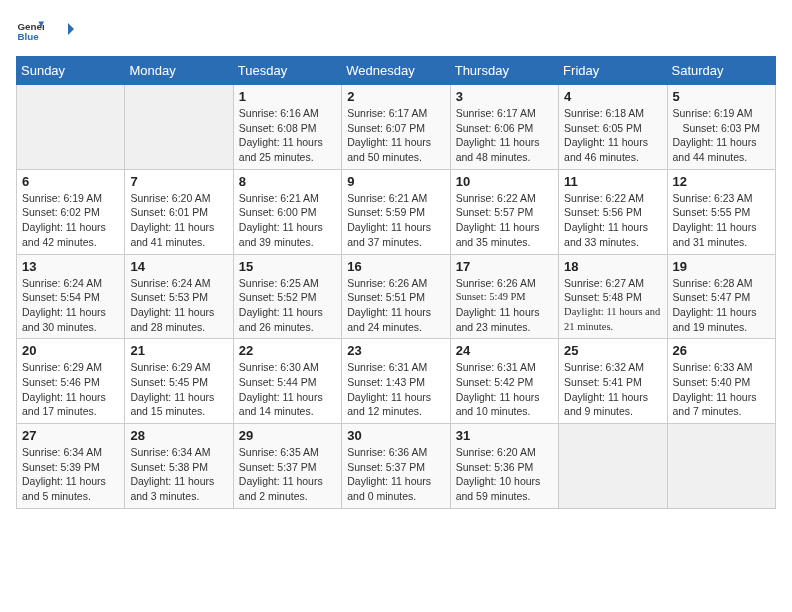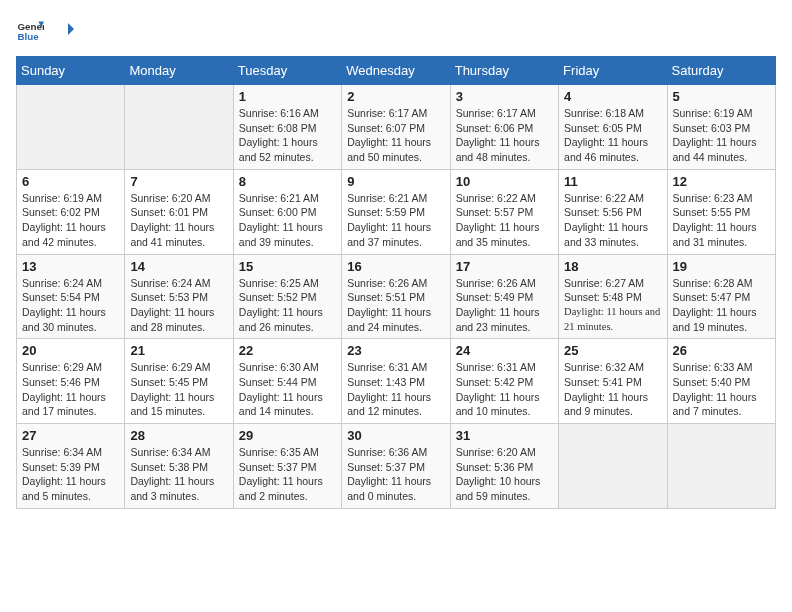--- a/index.html
+++ b/index.html
@@ -119,21 +119,21 @@
   </thead>
   <tbody id="calendar-body">
   <tr>
         <td class="empty"></td>
         <td class="empty"></td>
         <td>
           <span class="day-num">1</span>
           <div class="cell-text">
             <span style="display: block;">Sunrise: 6:16 AM</span>
             <span style="display: block;">Sunset: 6:08 PM</span>
-            <span style="display: block;">Daylight: 1 hours and 52 minutes.</span>
+            <span style="display: block;">Daylight: 11 hours and 25 minutes.</span>
           </div>
         </td>
         <td>
           <span class="day-num">2</span>
           <div class="cell-text">
             <span style="display: block;">Sunrise: 6:17 AM</span>
             <span style="display: block;">Sunset: 6:07 PM</span>
             <span style="display: block;">Daylight: 11 hours and 50 minutes.</span>
           </div>
         </td>
@@ -150,21 +150,21 @@
           <div class="cell-text">
             <span style="display: block;">Sunrise: 6:18 AM</span>
             <span style="display: block;">Sunset: 6:05 PM</span>
             <span style="display: block;">Daylight: 11 hours and 46 minutes.</span>
           </div>
         </td>
         <td>
           <span class="day-num">5</span>
           <div class="cell-text">
             <span style="display: block;">Sunrise: 6:19 AM</span>
-            <span style="display: block;">Sunset: 6:03 PM</span>
+            <span style="display: block; text-align: center;">Sunset: 6:03 PM</span>
             <span style="display: block;">Daylight: 11 hours and 44 minutes.</span>
           </div>
         </td>
       </tr>
       <tr>
         <td>
           <span class="day-num">6</span>
           <div class="cell-text">
             <span style="display: block;">Sunrise: 6:19 AM</span>
             <span style="display: block;">Sunset: 6:02 PM</span>
@@ -250,21 +250,21 @@
           <div class="cell-text">
             <span style="display: block;">Sunrise: 6:26 AM</span>
             <span style="display: block;">Sunset: 5:51 PM</span>
             <span style="display: block;">Daylight: 11 hours and 24 minutes.</span>
           </div>
         </td>
         <td>
           <span class="day-num">17</span>
           <div class="cell-text">
             <span style="display: block;">Sunrise: 6:26 AM</span>
-            <span style="display: block;">Sunset: 5:49 PM</span>
+            <span style="display: block; font-family: Liberation Serif, serif;">Sunset: 5:49 PM</span>
             <span style="display: block;">Daylight: 11 hours and 23 minutes.</span>
           </div>
         </td>
         <td>
           <span class="day-num">18</span>
           <div class="cell-text">
             <span style="display: block;">Sunrise: 6:27 AM</span>
             <span style="display: block;">Sunset: 5:48 PM</span>
             <span style="display: block; font-family: Liberation Serif, serif;">Daylight: 11 hours and 21 minutes.</span>
           </div>

